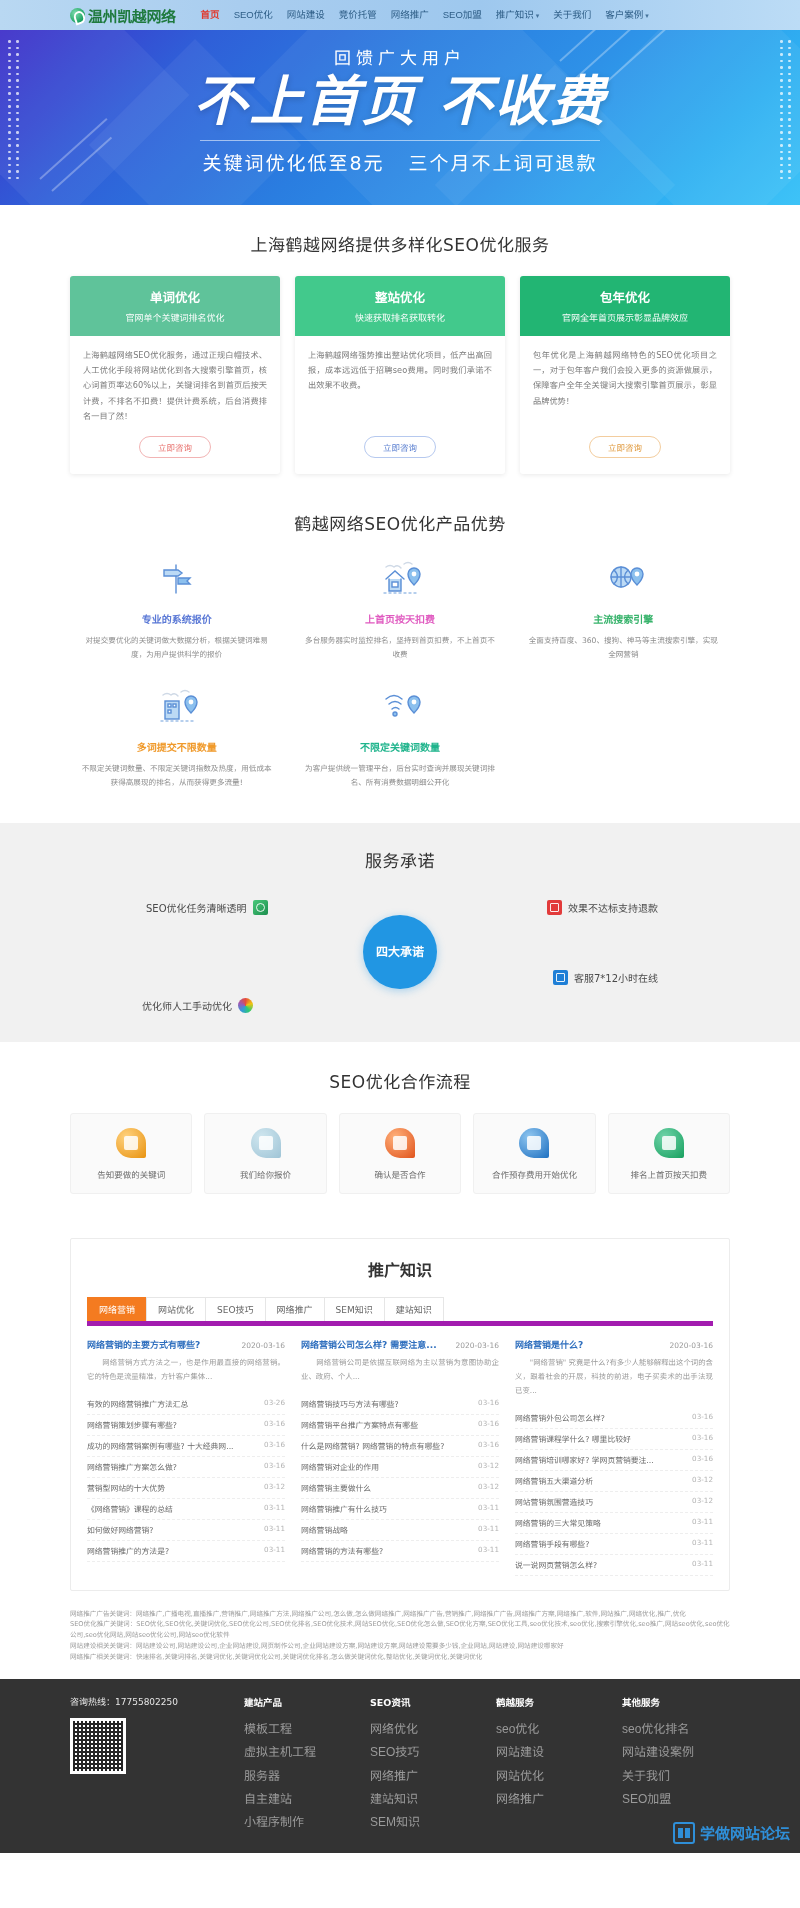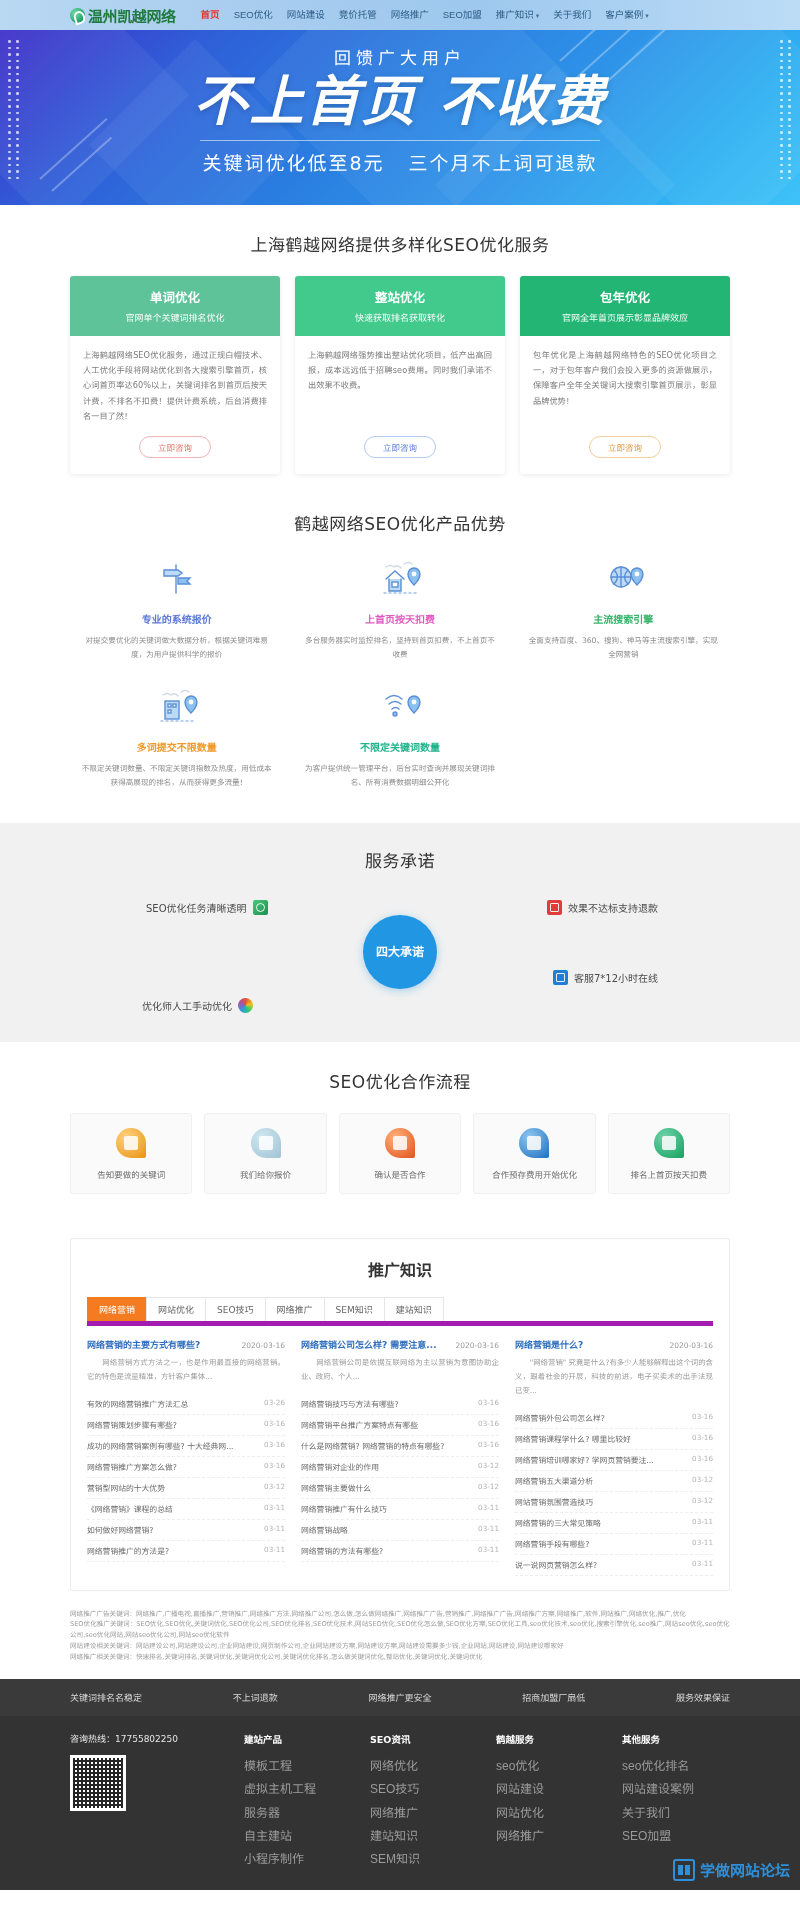--- a/index.html
+++ b/index.html
@@ -650,29 +650,20 @@
 
   <div class="seotext">
     <div class="wrap" id="seotext-host">
         <p>网络推广广告关键词：网络推广,广播电视,直播推广,营销推广,网络推广方法,网络推广公司,怎么做,怎么做网络推广,网络推广广告,营销推广,网络推广广告,网络推广方案,网络推广,软件,网站推广,网络优化,推广,优化</p>
         <p>SEO优化推广关键词：SEO优化,SEO优化,关键词优化,SEO优化公司,SEO优化排名,SEO优化技术,网站SEO优化,SEO优化怎么做,SEO优化方案,SEO优化工具,seo优化技术,seo优化,搜索引擎优化,seo推广,网站seo优化,seo优化公司,seo优化网站,网站seo优化公司,网站seo优化软件</p>
         <p>网站建设相关关键词：网站建设公司,网站建设公司,企业网站建设,网页制作公司,企业网站建设方案,网站建设方案,网站建设需要多少钱,企业网站,网站建设,网站建设哪家好</p>
         <p>网络推广相关关键词：快速排名,关键词排名,关键词优化,关键词优化公司,关键词优化排名,怎么做关键词优化,整站优化,关键词优化,关键词优化</p>
       </div>
   </div>
 
-  <div class="foot-strip">
-    <div class="wrap" id="strip-host">
-        <span>关键词排名名稳定</span>
-        <span>不上词退款</span>
-        <span>网络推广更安全</span>
-        <span>招商加盟厂扇低</span>
-        <span>服务效果保证</span>
-      </div>
-  </div>
   <div class="foot-main">
     <div class="wrap">
       <div class="foot-cols">
         <div class="f-contact">
           <div class="tel">咨询热线：17755802250</div>
           <div class="qr">
               <div class="qr-img"></div>
             </div>
         </div>
         <div id="fcols-host" style="display:flex;gap:18px;">

